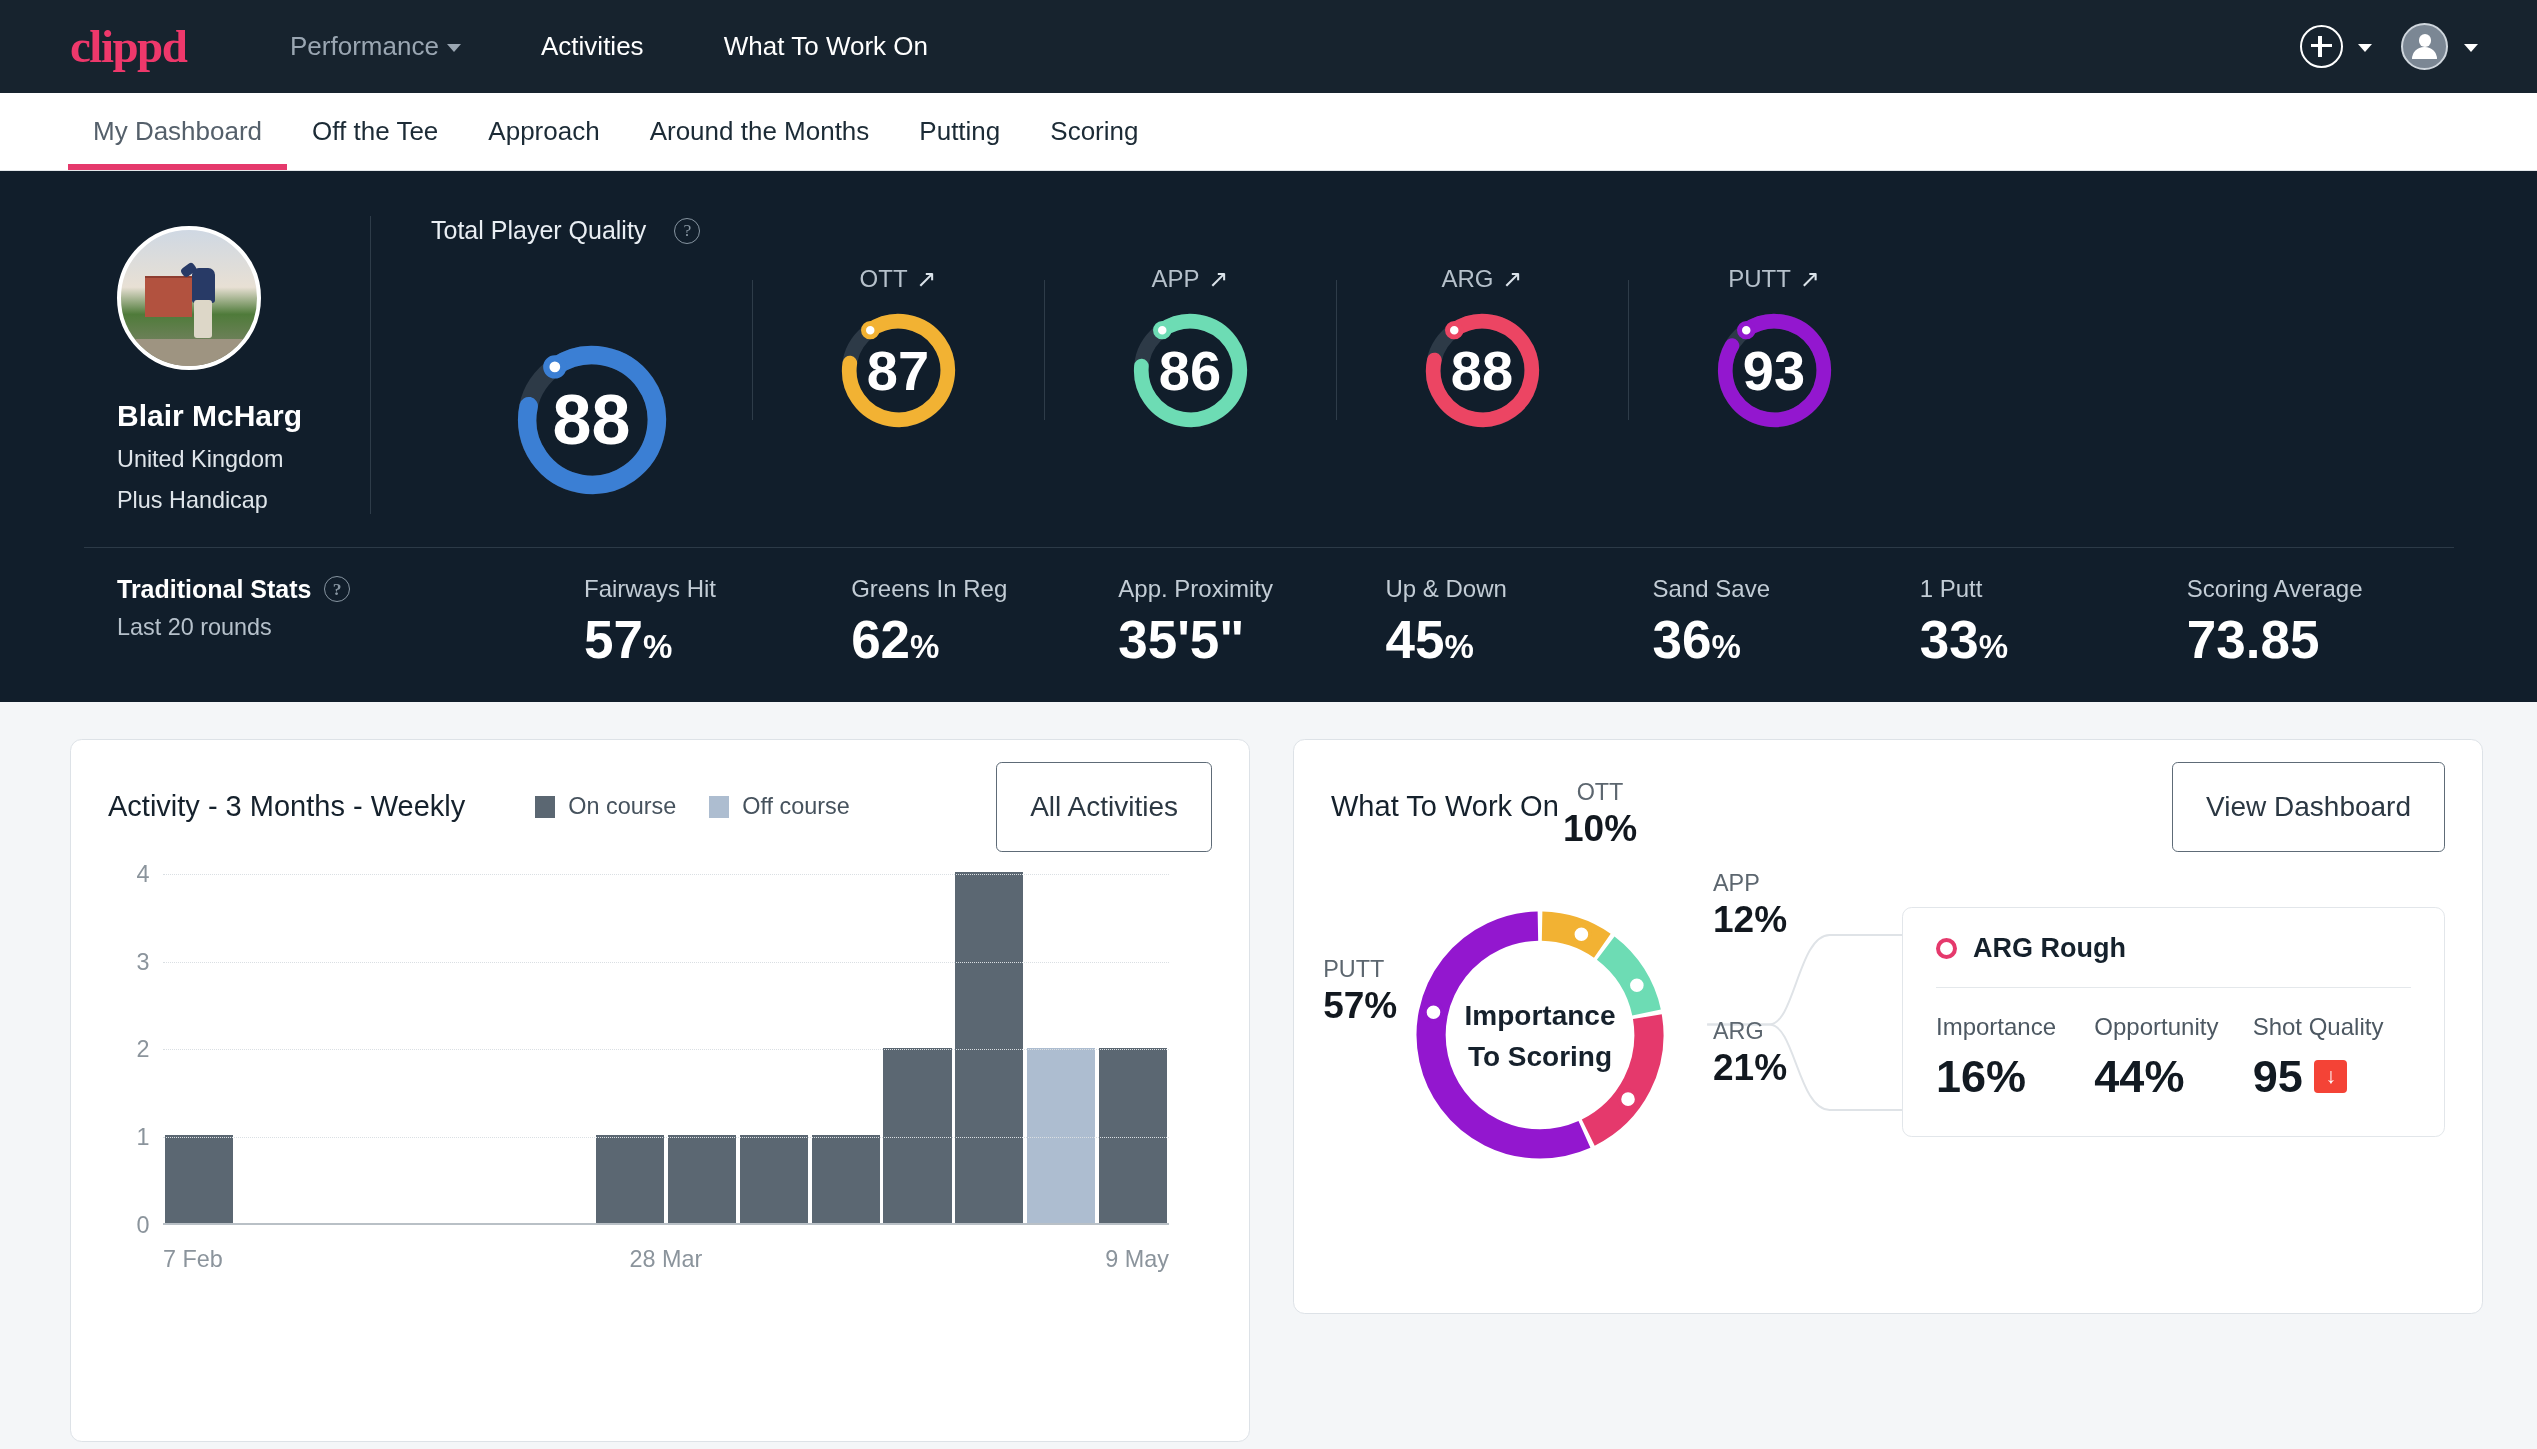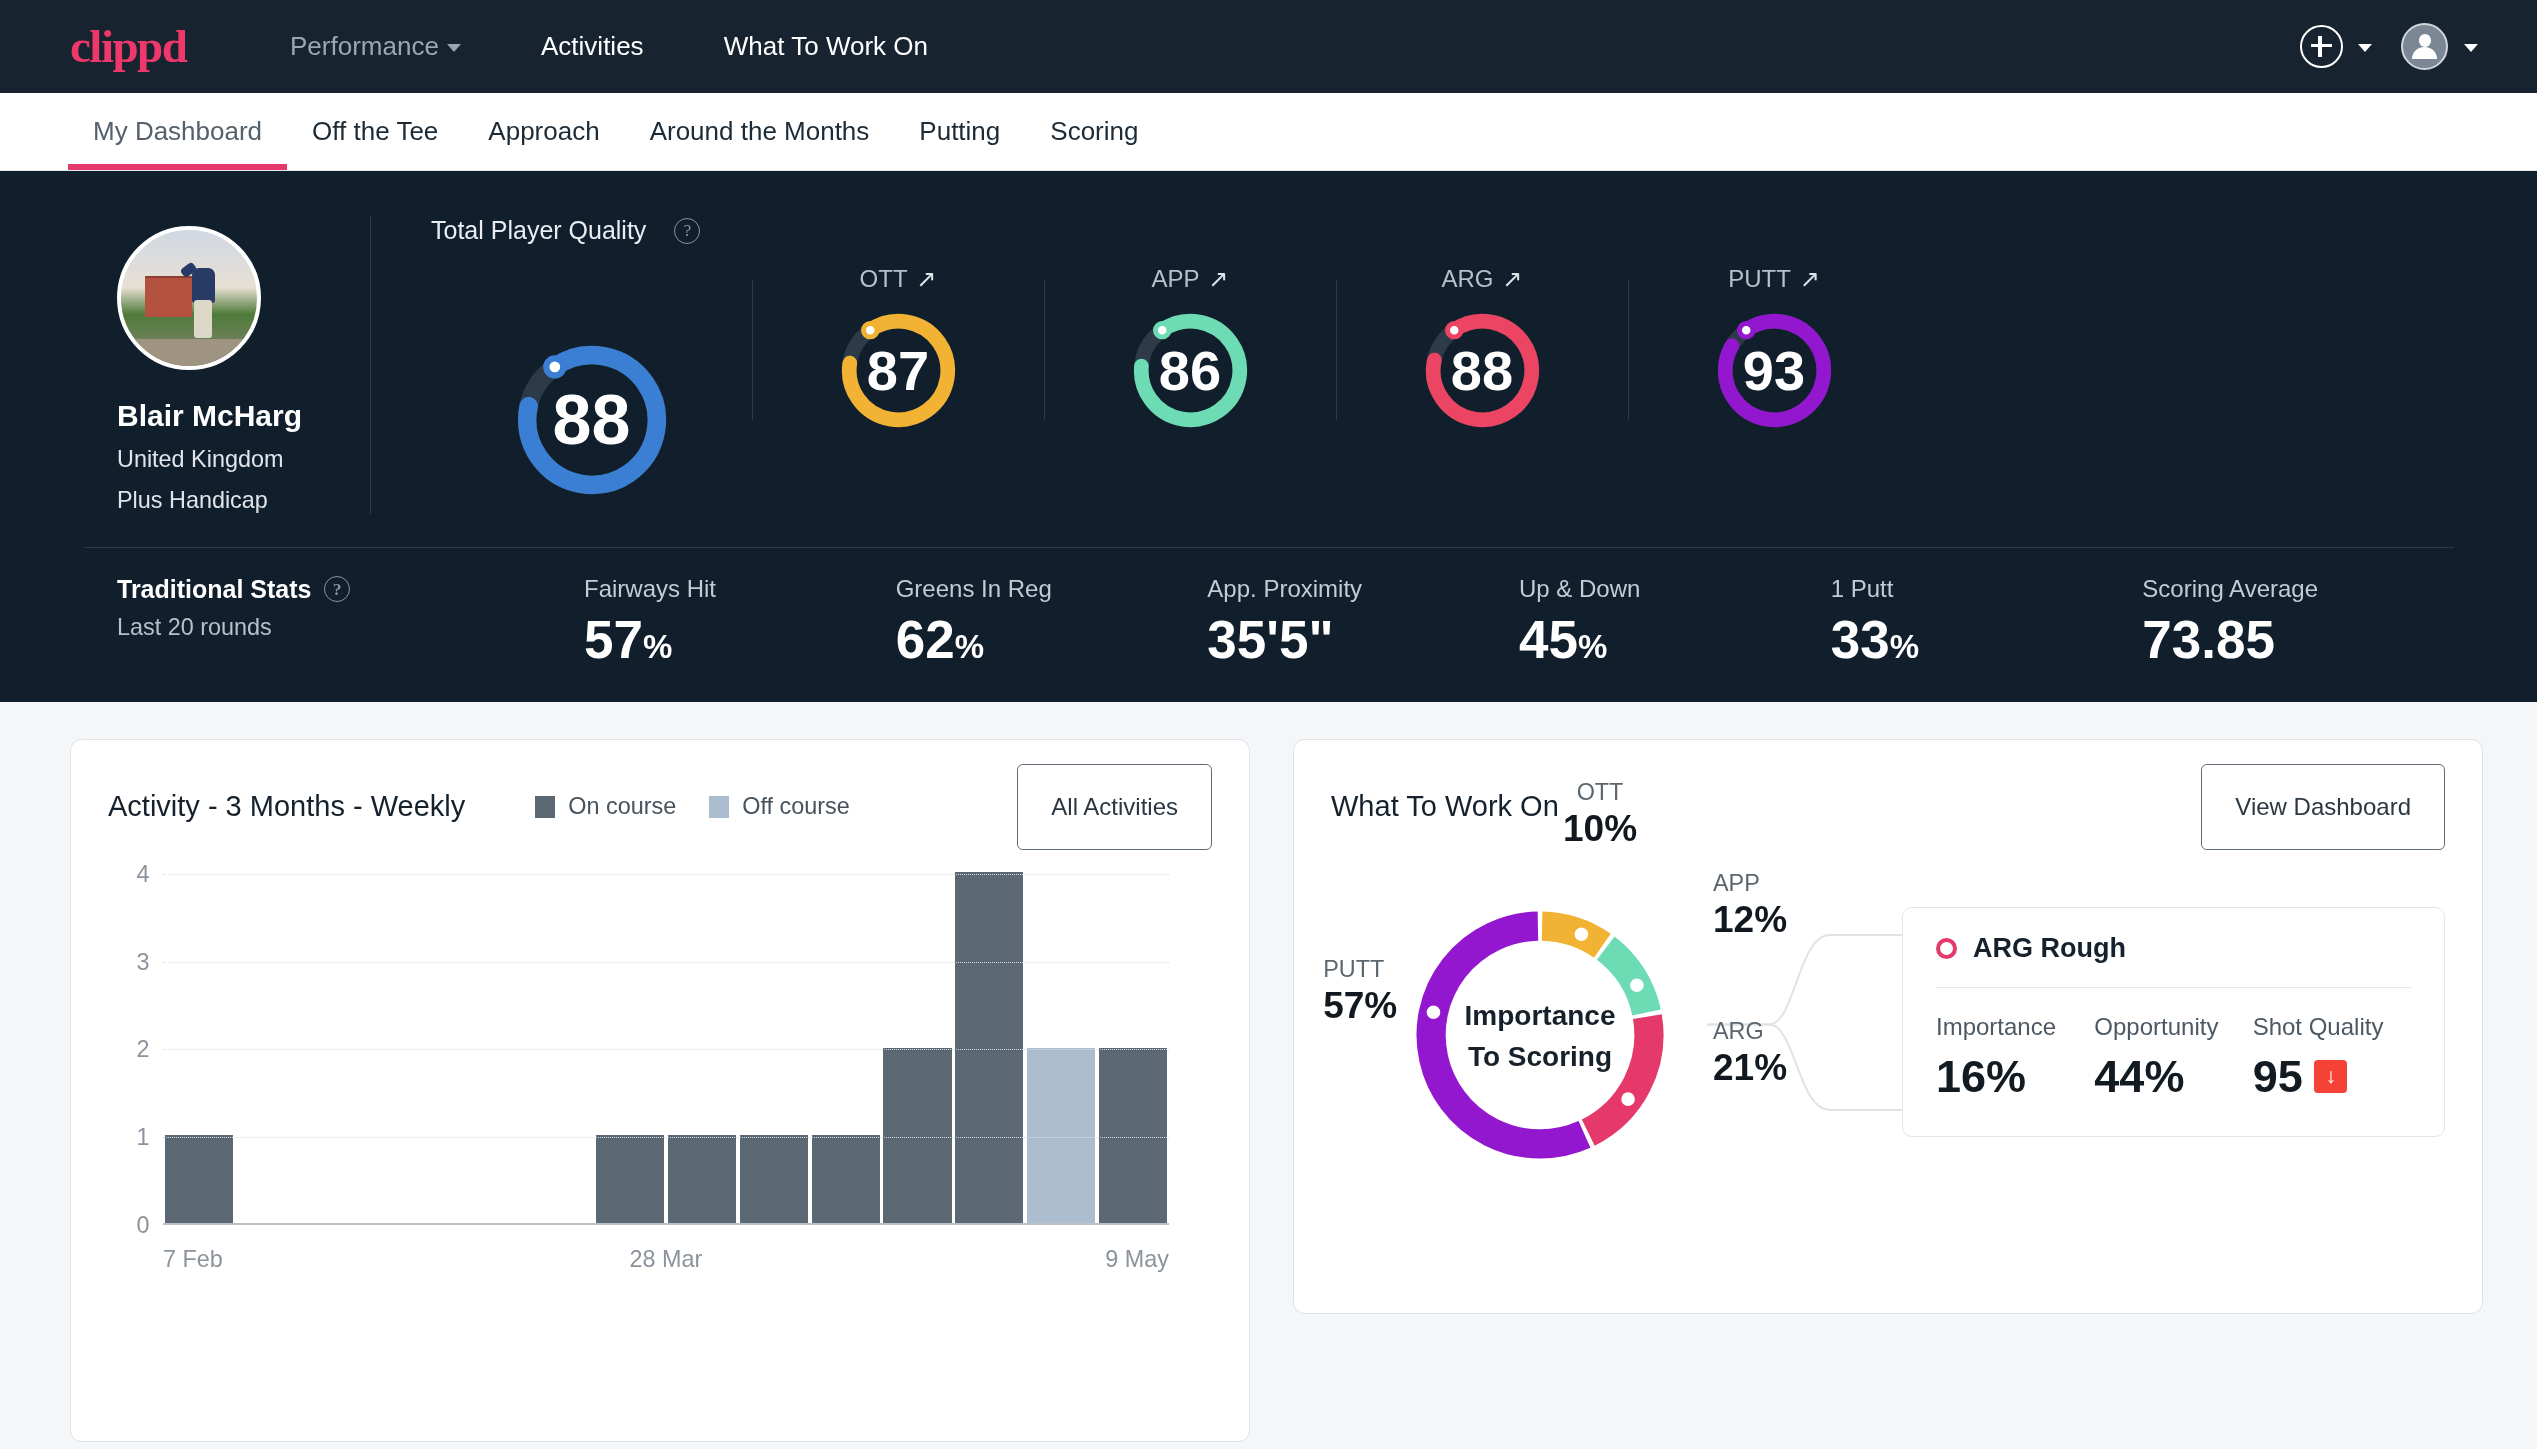--- a/index.html
+++ b/index.html
@@ -163,21 +163,21 @@
   }
   .card-left { width: 1180px; height: 703px; }
   .card-right { flex: 1; height: 575px; }
   .card-head { display: flex; align-items: center; height: 68px; }
   .card-title { font-size: 29px; color: #15212c; font-weight: 400; }
   .legend { display: flex; align-items: center; gap: 33px; margin-left: 70px; }
   .legend-item { display: flex; align-items: center; gap: 13.6px; font-size: 23.4px; color: #46525d; }
   .sw { width: 19.5px; height: 21.4px; }
   .btn-outline {
     margin-left: auto; border: 1.9px solid #5e6b77; border-radius: 5.8px;
-    background: #fff; color: #2a3views; color: #2b3742; font-size: 24px;
+    background: #fff; color: #2a3views; color: #2b3742; font-size: 28px;
     padding: 28px 33px; cursor: pointer; font-family: "Liberation Sans", sans-serif;
     white-space: nowrap;
   }
 
   
   .chart-area { position: relative; margin-top: 23.4px; height: 409px; }
   .plot {
     position: absolute; left: 55px; right: 43px; top: 9.7px; height: 351px;
   }
   .gridline {
@@ -379,20 +379,24 @@
           <div class="sl">Greens In Reg</div>
           <div class="sv">62<span class="unit">%</span></div>
         </div>
         <div class="stat">
           <div class="sl">App. Proximity</div>
           <div class="sv">35'5"</div>
         </div>
         <div class="stat">
           <div class="sl">Up &amp; Down</div>
           <div class="sv">45<span class="unit">%</span></div>
+        </div>
+        <div class="stat">
+          <div class="sl">Sand Save</div>
+          <div class="sv">36<span class="unit">%</span></div>
         </div>
         <div class="stat">
           <div class="sl">1 Putt</div>
           <div class="sv">33<span class="unit">%</span></div>
         </div>
         <div class="stat">
           <div class="sl">Scoring Average</div>
           <div class="sv">73.85</div>
         </div>
       </div>

